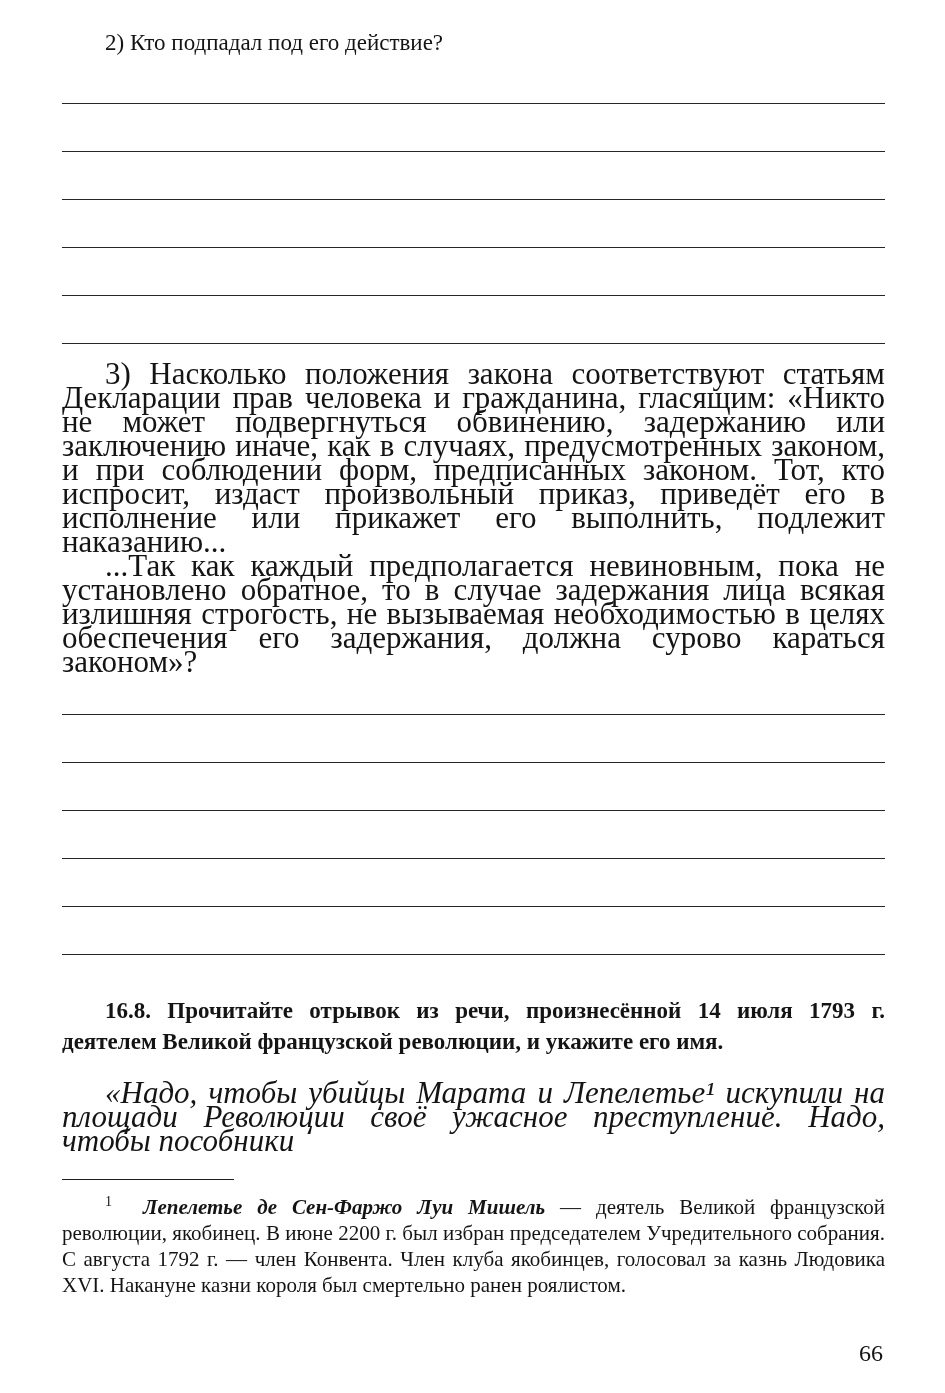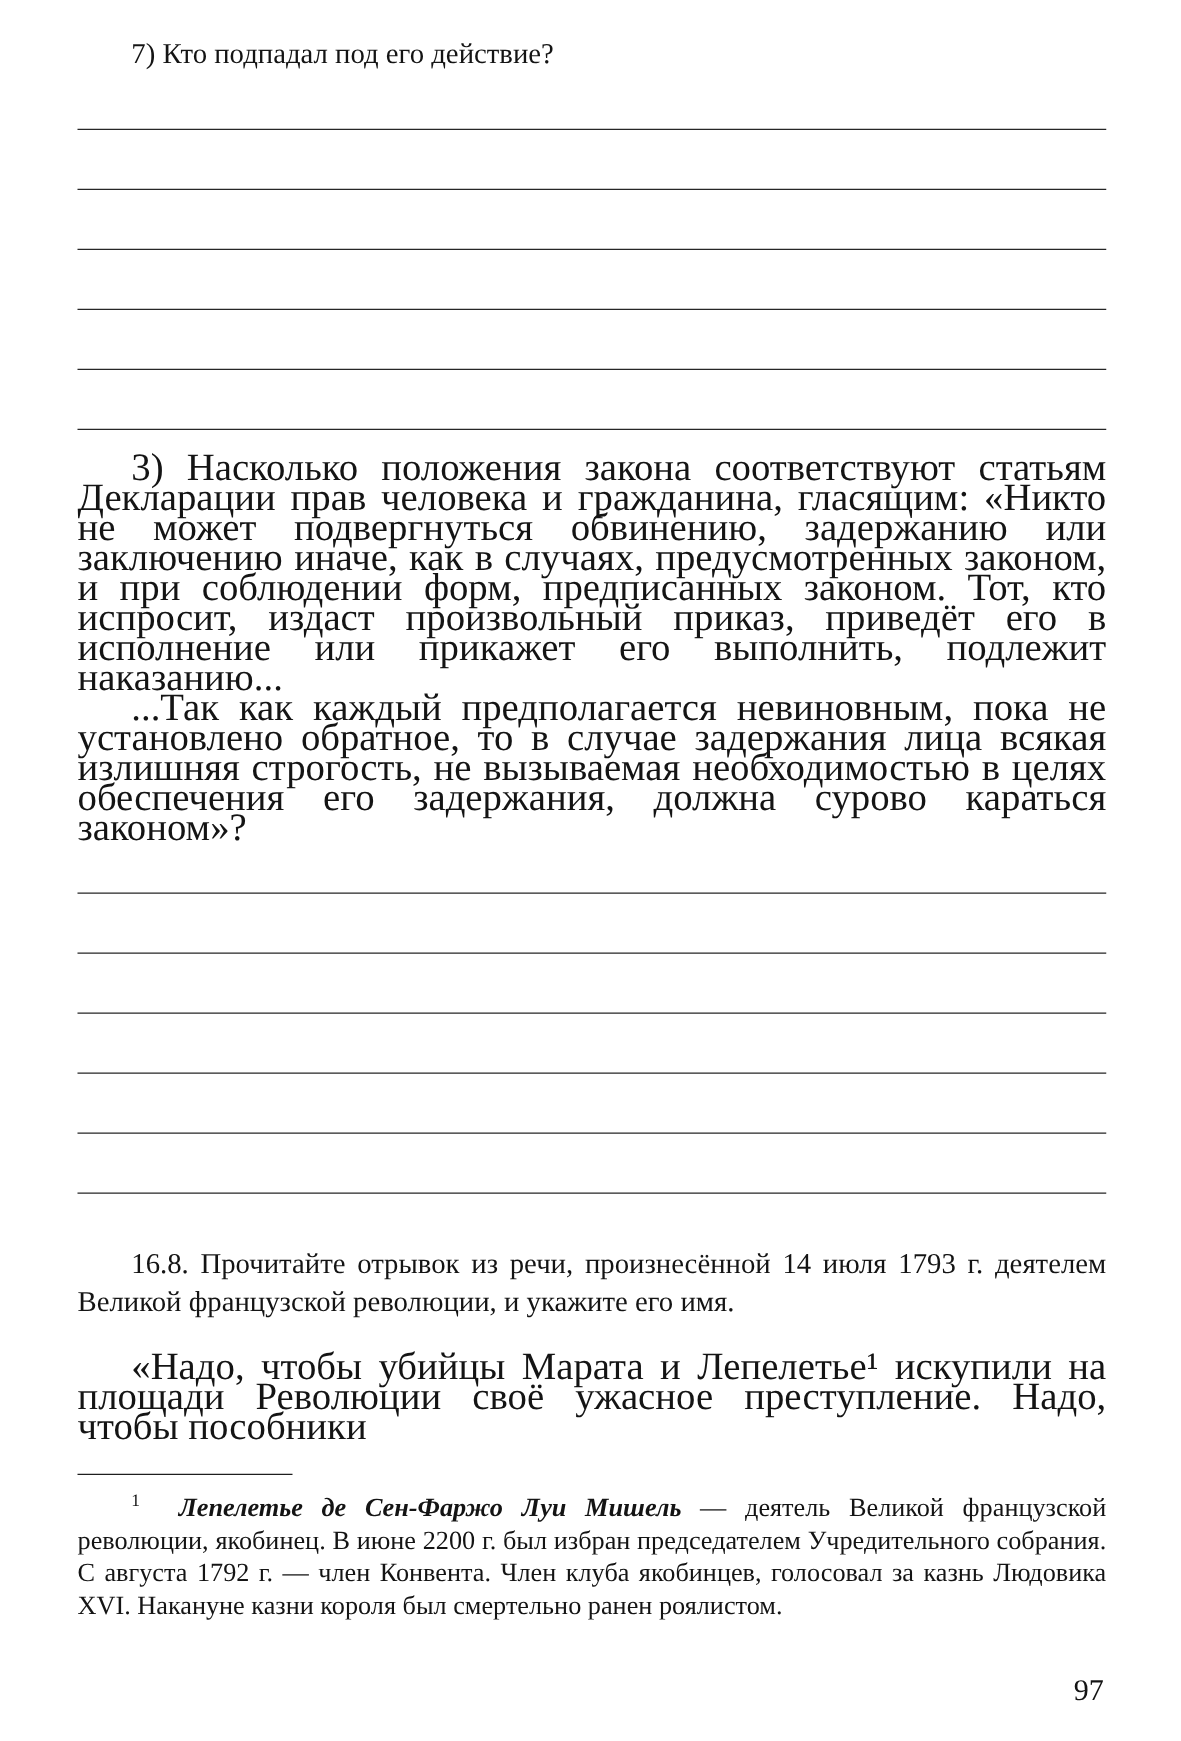--- a/index.html
+++ b/index.html
@@ -39,25 +39,25 @@
     font-size: 31px;
     line-height: 24px;
     text-align: justify;
     text-indent: 43px;
   }
   .para.q3 { margin-top: 18px; }
   .task-heading {
     margin: 40px 0 0 0;
     font-size: 23px;
     line-height: 31px;
-    font-weight: normal;
+    font-weight: bold;
     text-align: justify;
     text-indent: 43px;
   }
-  .quote-para { margin-top: 24px; }
+  .quote-para { margin-top: 24px; font-style: italic; }
   .footnote-rule {
     margin-top: 26px;
     width: 172px;
     height: 0;
     border-top: 1.8px solid #1e1e1e;
   }
   .footnote {
     margin: 9px 0 0 0;
     font-size: 21px;
     line-height: 26px;
@@ -78,21 +78,21 @@
     right: 62px;
     bottom: 26px;
     font-size: 24px;
   }
 </style>
 </head>
 <body>
 
 <div class="page">
 
-  <p class="q2">7) Кто подпадал под его действие?</p>
+  <p class="q2">2) Кто подпадал под его действие?</p>
 
   <div class="answer-lines first">
     <div class="answer-line"></div>
     <div class="answer-line"></div>
     <div class="answer-line"></div>
     <div class="answer-line"></div>
     <div class="answer-line"></div>
     <div class="answer-line"></div>
   </div>
 
@@ -112,15 +112,15 @@
   <p class="task-heading">16.8. Прочитайте отрывок из речи, произнесённой 14 июля 1793 г. деятелем Великой французской революции, и укажите его имя.</p>
 
   <p class="para quote-para">«Надо, чтобы убийцы Марата и Лепелетье¹ искупили на площади Революции своё ужасное преступление. Надо, чтобы пособники</p>
 
   <div class="footnote-rule"></div>
 
   <p class="footnote">
     <sup>1</sup><i class="fn-name">Лепелетье де Сен-Фаржо Луи Мишель</i><span> — деятель Великой французской революции, якобинец. В июне 2200 г. был избран председателем Учредительного собрания. С августа 1792 г. — член Конвента. Член клуба якобинцев, голосовал за казнь Людовика XVI. Накануне казни короля был смертельно ранен роялистом.</span>
   </p>
 
-  <div class="page-number">97</div>
+  <div class="page-number">66</div>
 
 </div>
 
 </body></html>

